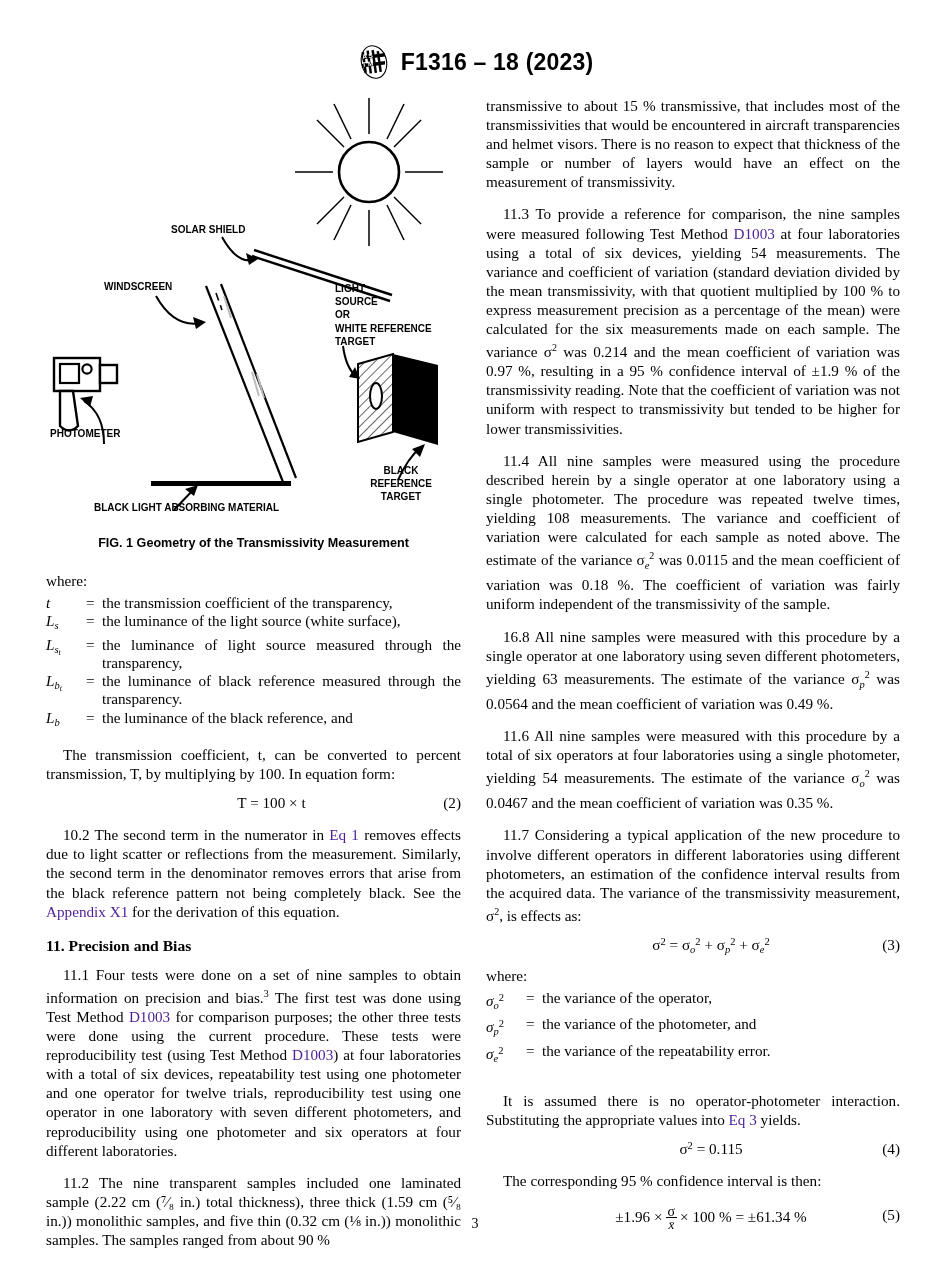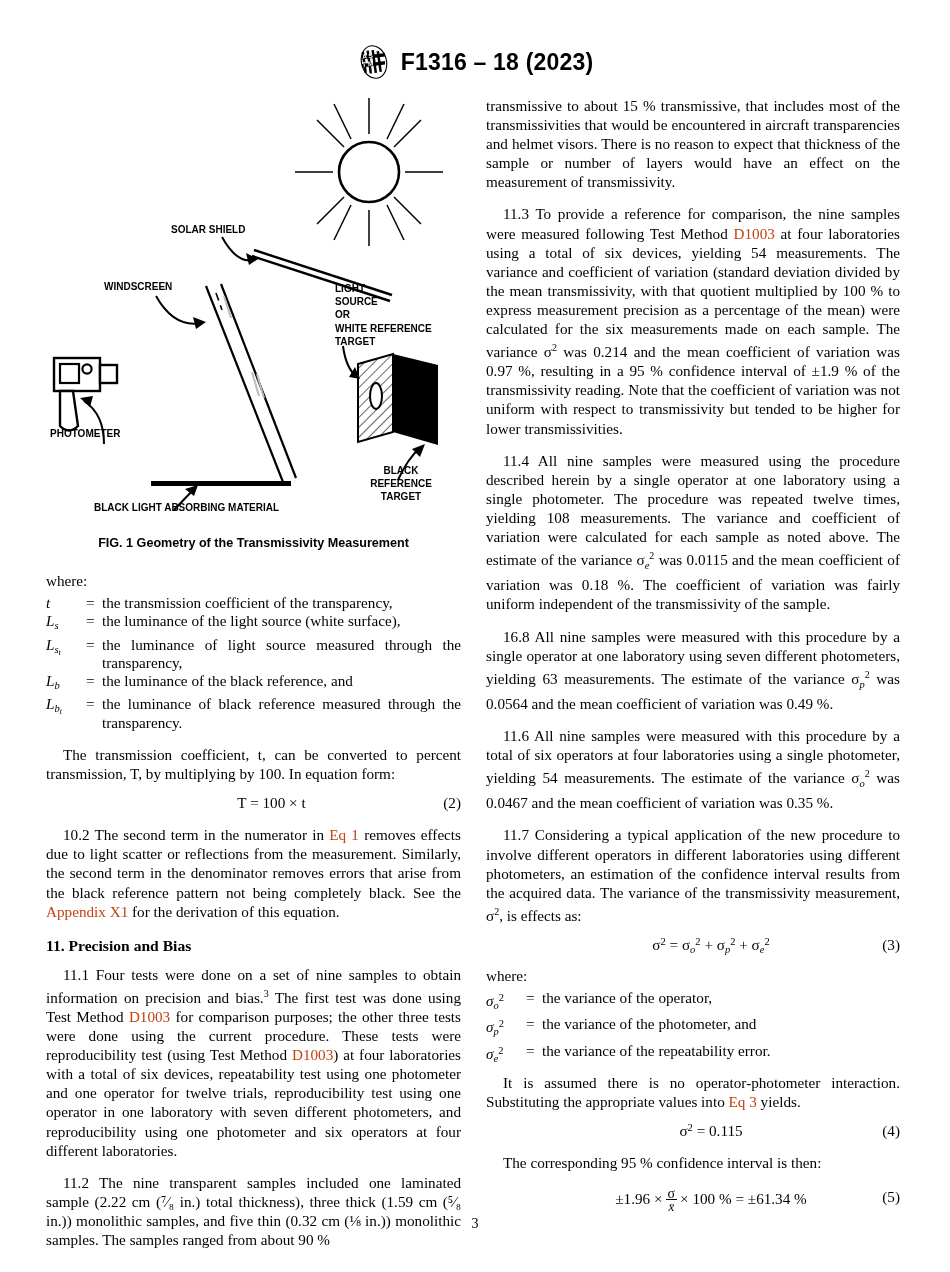--- a/index.html
+++ b/index.html
@@ -59,21 +59,21 @@
   p.body {
     margin: 0 0 0 0;
     font-size: 15.2px;
     line-height: 19.1px;
     text-align: justify;
     text-justify: inter-word;
     hyphens: none;
   }
   p.body + p.body { margin-top: 13px; }
   .indent { text-indent: 17px; }
-  .red { color: #c2410c; }
+  .red { color: #4c1d95; }
   .sec-head {
     font-family: "Liberation Serif", serif;
     font-weight: bold;
     font-size: 15.6px;
     margin: 16px 0 10px 0;
   }
   sup.fn { font-size: 10px; vertical-align: super; }
   
   .figure-wrap {
     position: relative;
@@ -305,29 +305,29 @@
         <td class="desc">the luminance of the light source (white surface),</td>
       </tr>
       <tr>
         <td class="sym">
           <span>L</span><span class="sub">s</span><span class="subsub">t</span></td>
         <td class="eq">=</td>
         <td class="desc">the luminance of light source measured through the transparency,</td>
       </tr>
       <tr>
         <td class="sym">
+          <span>L</span><span class="sub">b</span><span class="subsub">t</span></td>
+        <td class="eq">=</td>
+        <td class="desc">the luminance of black reference measured through the transparency.</td>
+      </tr>
+      <tr>
+        <td class="sym">
           <span>L</span><span class="sub">b</span></td>
         <td class="eq">=</td>
         <td class="desc">the luminance of the black reference, and</td>
-      </tr>
-      <tr>
-        <td class="sym">
-          <span>L</span><span class="sub">b</span><span class="subsub">t</span></td>
-        <td class="eq">=</td>
-        <td class="desc">the luminance of black reference measured through the transparency.</td>
       </tr>
     </tbody>
       </table>
 
     <p class="body indent" style="margin-top:13px;">The transmission coefficient, t, can be converted to percent transmission, T, by multiplying by 100. In equation form:</p>
 
     <div class="eqrow">
       <span class="eqbody">T = 100 × t</span>
       <span class="eqnum">(2)</span>
     </div>
@@ -378,21 +378,21 @@
       </tr>
       <tr>
         <td class="sym">
           <span>σ</span><span class="sub">e</span><span class="sup2">2</span></td>
         <td class="eq">=</td>
         <td class="desc">the variance of the repeatability error.</td>
       </tr>
     </tbody>
       </table>
 
-    <p class="body indent" style="margin-top:5px;"><span>It is assumed there is no operator-photometer interaction. Substituting the appropriate values into </span><span class="red">Eq 3</span><span> yields.</span></p>
+    <p class="body indent" style="margin-top:23px;"><span>It is assumed there is no operator-photometer interaction. Substituting the appropriate values into </span><span class="red">Eq 3</span><span> yields.</span></p>
 
     <div class="eqrow">
       <span class="eqbody">σ<sup class="sup2">2</sup> = <span>0.115</span></span>
       <span class="eqnum">(4)</span>
     </div>
 
     <p class="body indent">The corresponding 95 % confidence interval is then:</p>
 
     <div class="eqrow" style="margin-top:16px;">
       <span class="eqbody"><span>±1.96 ×</span><span class="frac"><span class="num">σ</span><span class="den">x̄</span></span><span>× 100 % = ±61.34 %</span></span>

